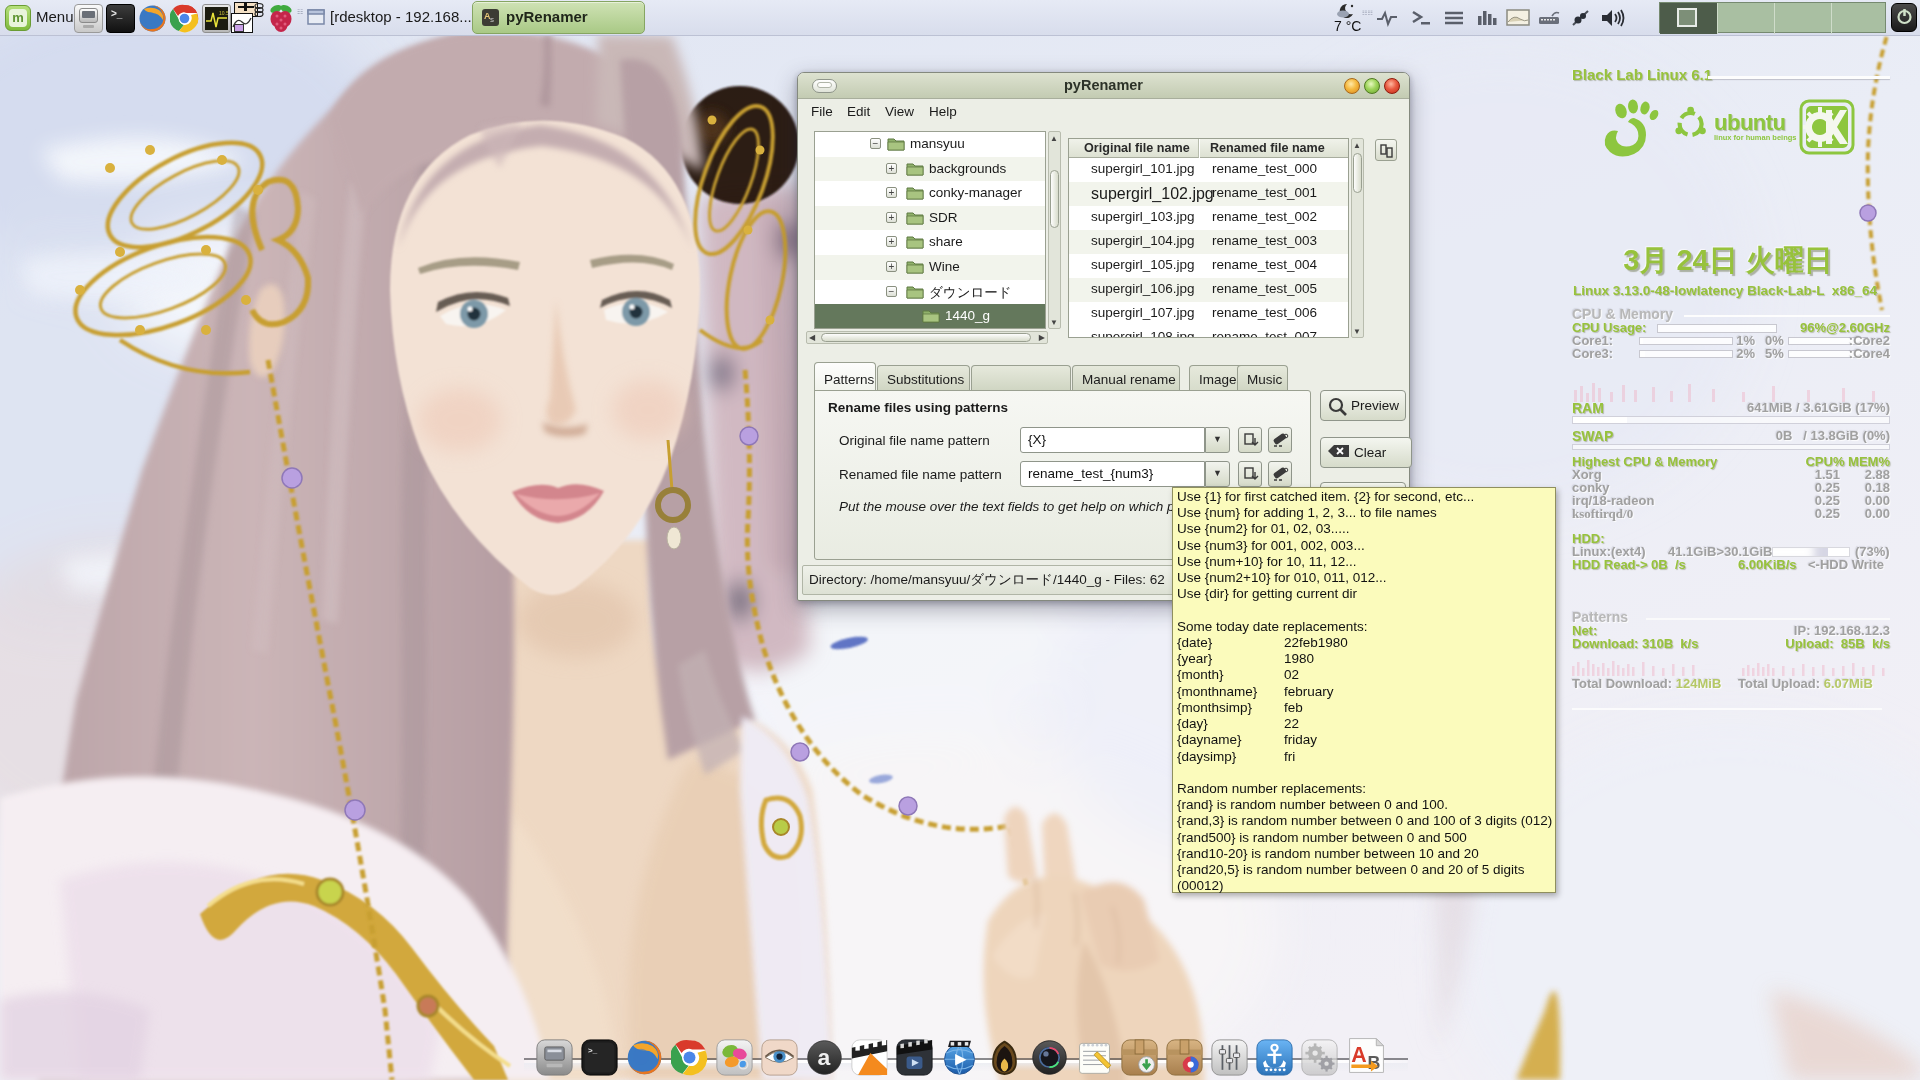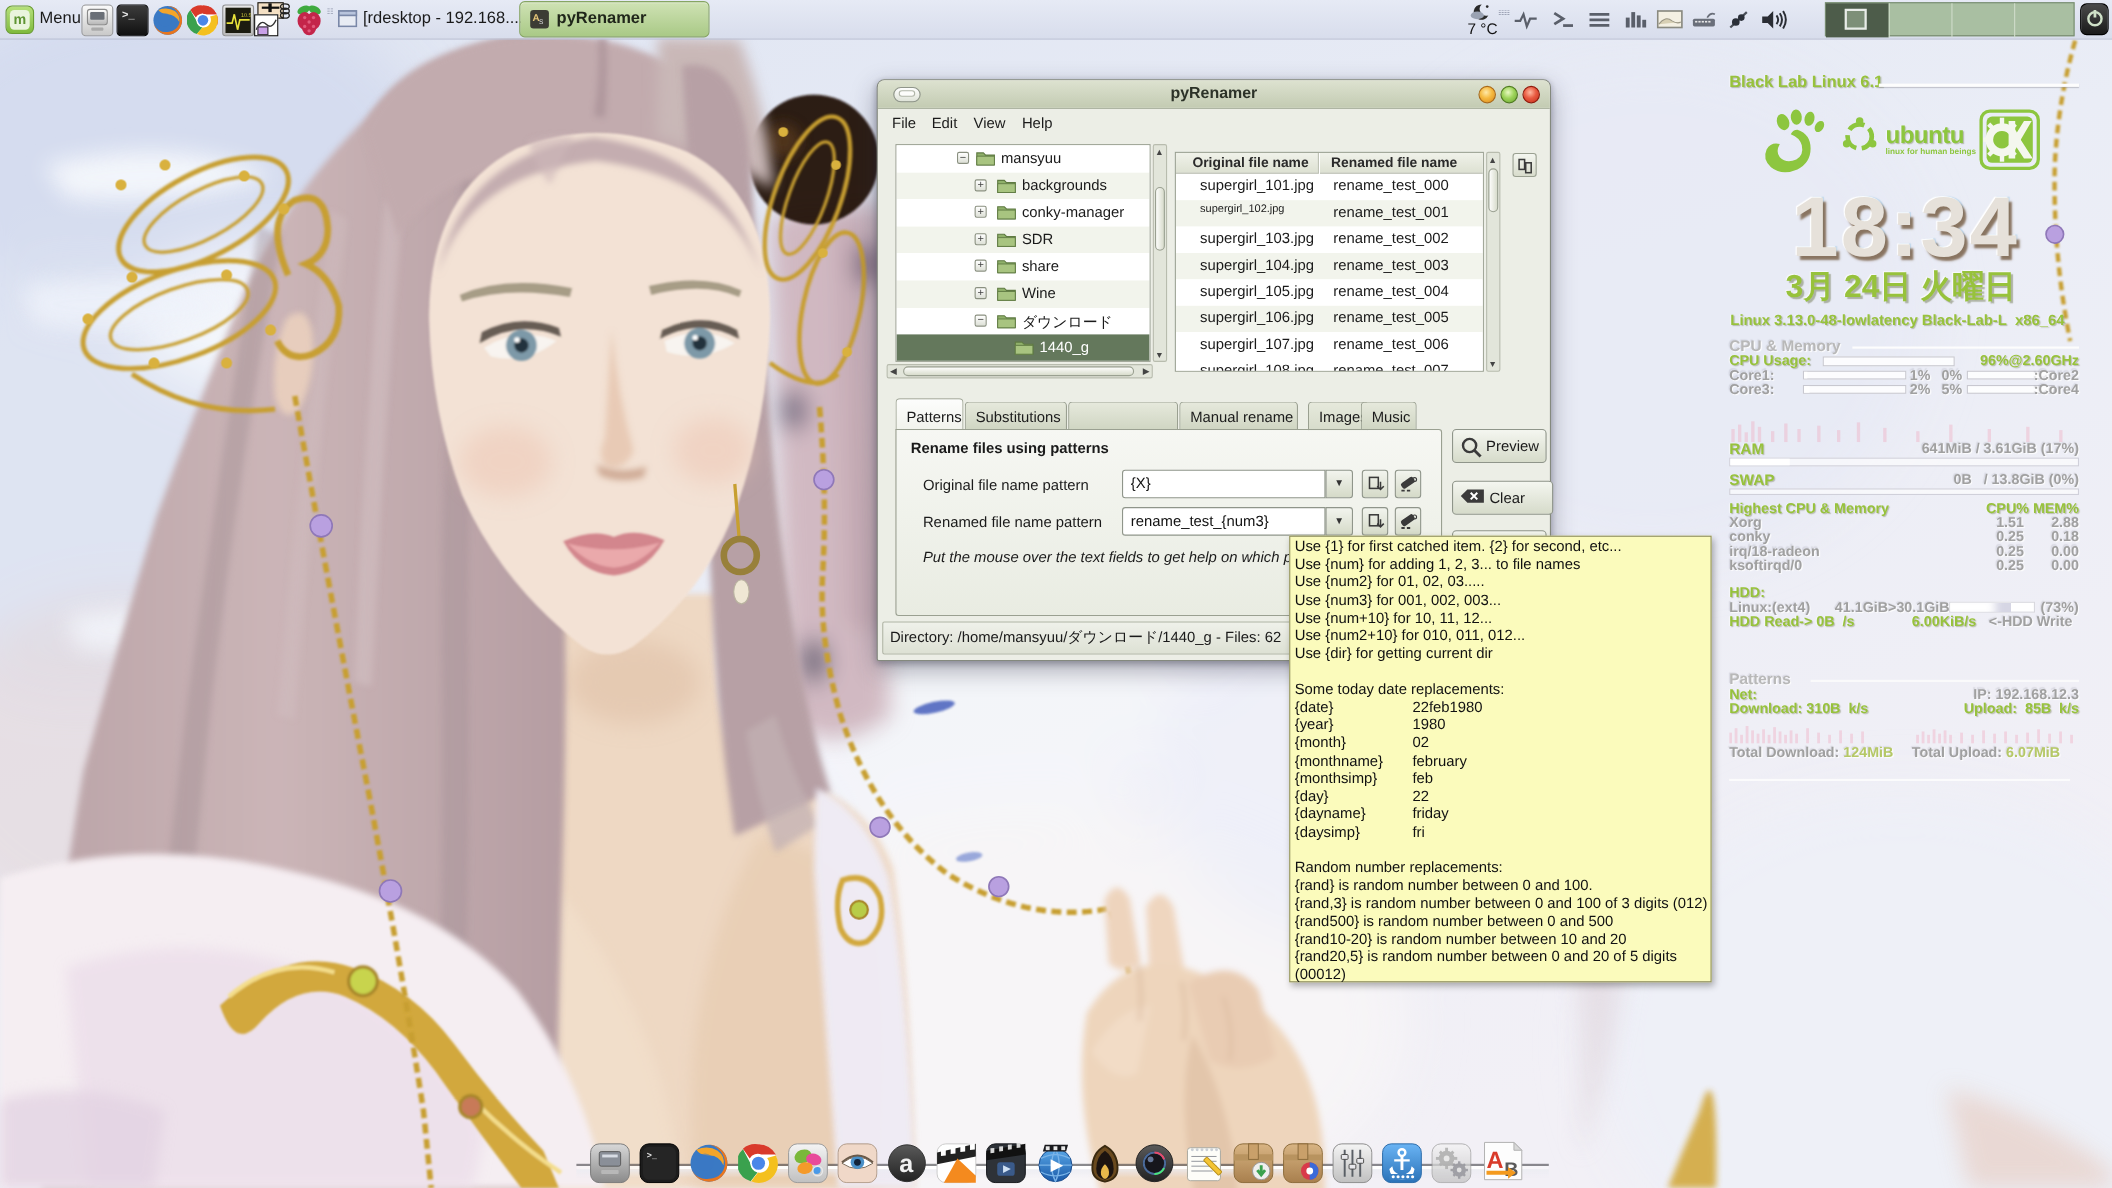--- a/index.html
+++ b/index.html
@@ -403,21 +403,20 @@
             <rect x="32" y="27" width="7" height="4"></rect>
           <rect x="9" y="15" width="6" height="4" transform="rotate(45 12 17)"></rect>
             <rect x="29" y="39" width="6" height="4" transform="rotate(45 32 41)"></rect>
           <rect x="9" y="39" width="6" height="4" transform="rotate(-45 12 41)"></rect>
             <rect x="29" y="15" width="6" height="4" transform="rotate(-45 32 17)"></rect>
         </g>
         <path d="M28,12 L28,46 L34,46 L34,34 L42,46 L50,46 L39,29 L49,12 L42,12 L34,25 L34,12 Z"></path>
       </g>
     </svg>
 
-    <div class="abs" style="left:14px;top:163px;width:316px;text-align:center;font-size:77px;color:#e6e1da;letter-spacing:2px;text-shadow:3px 3px 2px rgba(120,95,70,0.85), -1px -1px 1px #ffffff, 1px -1px 1px rgba(160,200,230,0.6);">18:34</div>
     <div class="abs" style="left:8px;top:241px;width:320px;text-align:center;font-size:29px;color:#97c23c;text-shadow:2px 2px 1px rgba(80,90,40,0.4), -1px -1px 1px rgba(255,255,255,0.7);">3月 24日 火曜日</div>
     <div class="abs" style="left:0px;top:283px;width:330px;text-align:center;font-size:13.5px;color:#97c23c;text-shadow:1px 1px 1px rgba(80,90,40,0.35), -1px 0 1px rgba(255,255,255,0.5);">Linux 3.13.0-48-lowlatency Black-Lab-L&nbsp; x86_64</div>
 
     <div class="abs" style="left:12px;top:306px;color:#b8b8b8;font-size:14px;text-shadow:1px 1px 1px rgba(255,255,255,0.9), -1px -1px 1px rgba(120,120,140,0.18);">CPU &amp; Memory</div>
     <div class="abs" style="left:124px;top:315px;width:206px;height:2px;background:#fdfdfd;"></div>
     <div class="abs" style="left:12px;top:320px;color:#97c23c;text-shadow:1px 1px 1px rgba(80,90,40,0.35), -1px 0 1px rgba(255,255,255,0.5);">CPU Usage:</div>
     <div class="abs" style="left:97px;top:324px;width:120px;height:9px;background:rgba(255,255,255,0.85);border:1px solid #c8c8d0;"></div>
     <div class="abs" style="left:222px;top:320px;width:108px;text-align:right;color:#97c23c;text-shadow:1px 1px 1px rgba(80,90,40,0.35), -1px 0 1px rgba(255,255,255,0.5);">96%@2.60GHz</div>
     <div class="abs" style="left:12px;top:333px;color:#a0a0a0;text-shadow:1px 1px 1px rgba(255,255,255,0.9), -1px -1px 1px rgba(120,120,140,0.18);">Core1:</div>
     <div class="abs" style="left:79px;top:337px;width:94px;height:8px;background:rgba(255,255,255,0.85);border:1px solid #c8c8d0;">
@@ -471,21 +470,21 @@
     <div class="abs" style="left:200px;top:454px;width:130px;text-align:right;color:#97c23c;text-shadow:1px 1px 1px rgba(80,90,40,0.35), -1px 0 1px rgba(255,255,255,0.5);">CPU% MEM%</div>
     <div class="abs" style="left:12px;top:467px;color:#a0a0a0;text-shadow:1px 1px 1px rgba(255,255,255,0.9), -1px -1px 1px rgba(120,120,140,0.18);">Xorg</div>
     <div class="abs" style="left:180px;top:467px;width:100px;text-align:right;color:#a0a0a0;text-shadow:1px 1px 1px rgba(255,255,255,0.9), -1px -1px 1px rgba(120,120,140,0.18);">1.51</div>
     <div class="abs" style="left:240px;top:467px;width:90px;text-align:right;color:#a0a0a0;text-shadow:1px 1px 1px rgba(255,255,255,0.9), -1px -1px 1px rgba(120,120,140,0.18);">2.88</div>
     <div class="abs" style="left:12px;top:480px;color:#a0a0a0;text-shadow:1px 1px 1px rgba(255,255,255,0.9), -1px -1px 1px rgba(120,120,140,0.18);">conky</div>
     <div class="abs" style="left:180px;top:480px;width:100px;text-align:right;color:#a0a0a0;text-shadow:1px 1px 1px rgba(255,255,255,0.9), -1px -1px 1px rgba(120,120,140,0.18);">0.25</div>
     <div class="abs" style="left:240px;top:480px;width:90px;text-align:right;color:#a0a0a0;text-shadow:1px 1px 1px rgba(255,255,255,0.9), -1px -1px 1px rgba(120,120,140,0.18);">0.18</div>
     <div class="abs" style="left:12px;top:493px;color:#a0a0a0;text-shadow:1px 1px 1px rgba(255,255,255,0.9), -1px -1px 1px rgba(120,120,140,0.18);">irq/18-radeon</div>
     <div class="abs" style="left:180px;top:493px;width:100px;text-align:right;color:#a0a0a0;text-shadow:1px 1px 1px rgba(255,255,255,0.9), -1px -1px 1px rgba(120,120,140,0.18);">0.25</div>
     <div class="abs" style="left:240px;top:493px;width:90px;text-align:right;color:#a0a0a0;text-shadow:1px 1px 1px rgba(255,255,255,0.9), -1px -1px 1px rgba(120,120,140,0.18);">0.00</div>
-    <div class="abs" style="left:12px;top:506px;color:#a0a0a0;text-shadow:1px 1px 1px rgba(255,255,255,0.9), -1px -1px 1px rgba(120,120,140,0.18);">ksoftirqd/0</div>
+    <div class="abs" style="left:12px;top:506px;color:#a0a0a0;text-shadow:1px 1px 1px rgba(255,255,255,0.9), -1px -1px 1px rgba(120,120,140,0.18);font-family:Liberation Serif, serif;">ksoftirqd/0</div>
     <div class="abs" style="left:180px;top:506px;width:100px;text-align:right;color:#a0a0a0;text-shadow:1px 1px 1px rgba(255,255,255,0.9), -1px -1px 1px rgba(120,120,140,0.18);">0.25</div>
     <div class="abs" style="left:240px;top:506px;width:90px;text-align:right;color:#a0a0a0;text-shadow:1px 1px 1px rgba(255,255,255,0.9), -1px -1px 1px rgba(120,120,140,0.18);">0.00</div>
 
     <div class="abs" style="left:12px;top:531px;color:#97c23c;text-shadow:1px 1px 1px rgba(80,90,40,0.35), -1px 0 1px rgba(255,255,255,0.5);">HDD:</div>
     <div class="abs" style="left:12px;top:544px;color:#a0a0a0;text-shadow:1px 1px 1px rgba(255,255,255,0.9), -1px -1px 1px rgba(120,120,140,0.18);">Linux:(ext4)</div>
     <div class="abs" style="left:108px;top:544px;color:#a0a0a0;text-shadow:1px 1px 1px rgba(255,255,255,0.9), -1px -1px 1px rgba(120,120,140,0.18);">41.1GiB&gt;30.1GiB</div>
     <div class="abs" style="left:212px;top:547px;width:78px;height:10px;background:#fff;border:1px solid #d8d8de;">
         <div style="width:73%;height:100%;background:#fff;box-shadow:inset -20px 0 8px -6px rgba(210,210,225,0.9);"></div>
       </div>
     <div class="abs" style="left:295px;top:544px;color:#a0a0a0;text-shadow:1px 1px 1px rgba(255,255,255,0.9), -1px -1px 1px rgba(120,120,140,0.18);">(73%)</div>
@@ -643,21 +642,21 @@
           <span class="abs" style="left:15px;top:2px;font-size:12.6px;font-weight:bold;color:#2a2a2a;">Original file name</span>
         </div>
       <div class="abs" style="left:131px;top:0;width:148px;height:19px;background:linear-gradient(#f0f2ea,#dde1d2);border-bottom:1px solid #a8ad9e;">
           <span class="abs" style="left:10px;top:2px;font-size:12.6px;font-weight:bold;color:#2a2a2a;">Renamed file name</span>
         </div>
       <div class="abs" style="left:0;top:19px;width:279px;height:24px;background:#ffffff;">
           <span class="abs" style="left:22px;top:3px;font-size:13.5px;color:#1a1a1a;">supergirl_101.jpg</span>
           <span class="abs" style="left:143px;top:3px;font-size:13.5px;color:#1a1a1a;">rename_test_000</span>
         </div>
         <div class="abs" style="left:0;top:43px;width:279px;height:24px;background:#f2f4ec;">
-          <span class="abs" style="left:22px;top:3px;font-size:10px;color:#1a1a1a;">supergirl_102.jpg</span>
+          <span class="abs" style="left:22px;top:3px;font-size:16px;color:#1a1a1a;">supergirl_102.jpg</span>
           <span class="abs" style="left:143px;top:3px;font-size:13.5px;color:#1a1a1a;">rename_test_001</span>
         </div>
         <div class="abs" style="left:0;top:67px;width:279px;height:24px;background:#ffffff;">
           <span class="abs" style="left:22px;top:3px;font-size:13.5px;color:#1a1a1a;">supergirl_103.jpg</span>
           <span class="abs" style="left:143px;top:3px;font-size:13.5px;color:#1a1a1a;">rename_test_002</span>
         </div>
         <div class="abs" style="left:0;top:91px;width:279px;height:24px;background:#f2f4ec;">
           <span class="abs" style="left:22px;top:3px;font-size:13.5px;color:#1a1a1a;">supergirl_104.jpg</span>
           <span class="abs" style="left:143px;top:3px;font-size:13.5px;color:#1a1a1a;">rename_test_003</span>
         </div>

